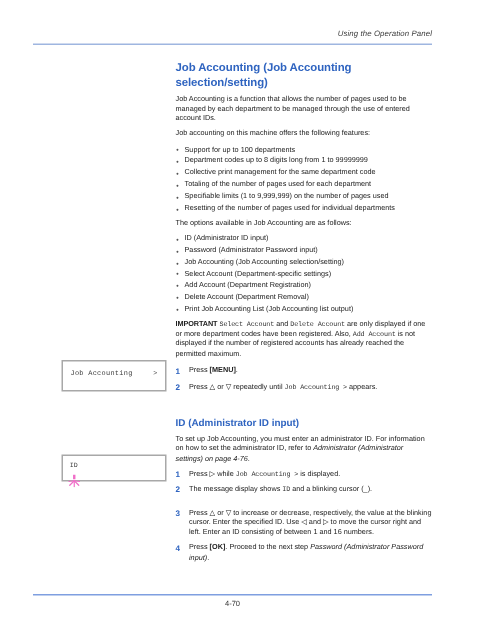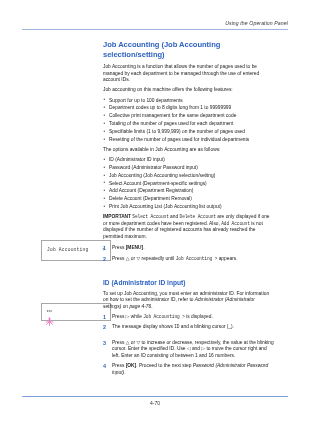--- a/index.html
+++ b/index.html
@@ -51,21 +51,21 @@
   .footer-pageno {
     margin-top: 2.5px;
     font-size: 5px;
     text-align: center;
     color: #333;
   }
 
   
   .content {
     position: absolute;
-    left: 103px;
+    left: 117px;
     top: 40px;
     width: 171px;
   }
 
   h1.section-title {
     margin: 0 0 5px 0;
     font-size: 7.6px;
     line-height: 9.6px;
     font-weight: bold;
     color: #2f64c0;

